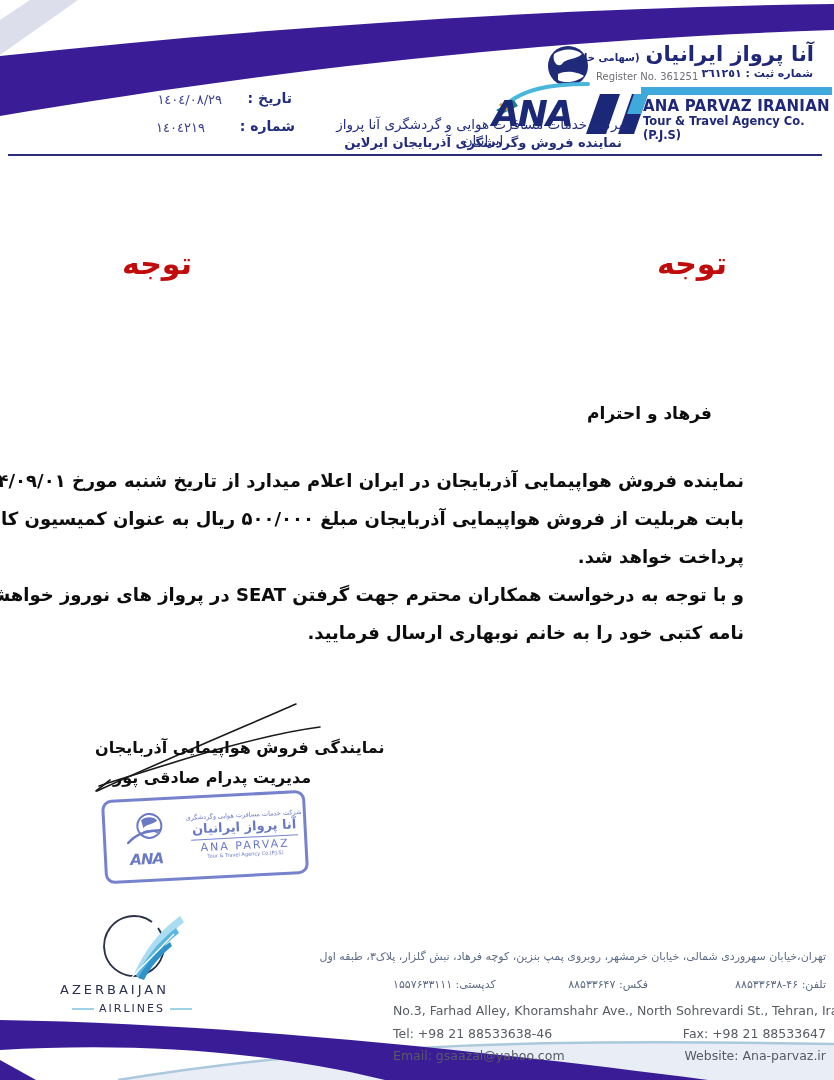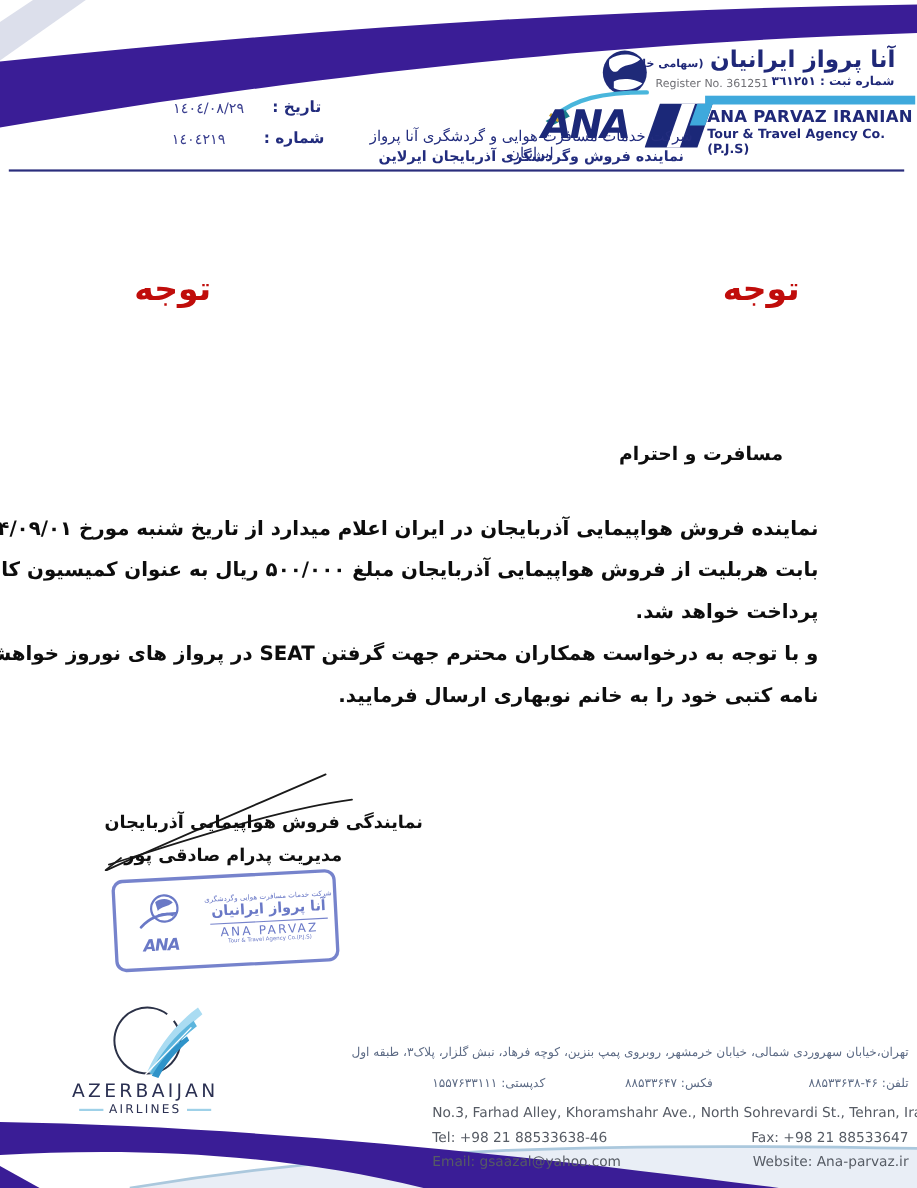--- a/index.html
+++ b/index.html
@@ -40,21 +40,21 @@
   .stamp-right{width:60%;text-align:center;line-height:1.15;}
   .stamp-top{font-size:6.5px;white-space:nowrap;}
   .stamp-name{font-size:13px;font-weight:bold;white-space:nowrap;}
   .stamp-hr{height:1px;background:#6b79c8;margin:2px 6px;}
   .stamp-en{font-size:11px;letter-spacing:2px;white-space:nowrap;}
   .stamp-sub{font-size:5px;white-space:nowrap;}
   .stamp-left{width:40%;text-align:center;}
   .stamp-ana{font-size:15px;font-weight:900;font-style:italic;letter-spacing:-1px;}
 
   
-  .azal-name{top:982px;left:60px;width:144px;text-align:center;font-size:17px;letter-spacing:3px;color:#2b3052;}
+  .azal-name{top:982px;left:60px;width:144px;text-align:left;font-size:13px;letter-spacing:3px;color:#2b3052;}
   .azal-sub{top:1002px;left:60px;width:144px;display:flex;align-items:center;justify-content:center;gap:5px;
             font-size:11px;letter-spacing:2px;color:#2b3052;}
   .azal-sub .dash{width:22px;height:2px;background:#9fd1e8;}
 
   
   .f-fa{font-size:11px;color:#5d6b85;white-space:nowrap;}
   .f-en{font-size:12.5px;color:#565b64;white-space:nowrap;}
 </style>
 </head>
 <body>
@@ -112,21 +112,21 @@
   <div class="abs lbl rtl" style="top:90px;right:542px;margin-left:34px;">تاریخ :</div>
   <div class="abs val ltr" style="top:92px;right:612px;">١٤٠٤/٠٨/٢٩</div>
   <div class="abs lbl rtl" style="top:118px;right:539px;">شماره :</div>
   <div class="abs val ltr" style="top:120px;right:629px;letter-spacing:2.5px;">١٤٠٤٢١٩</div>
 
   <div class="abs divider"></div>
 
   <div class="abs attn rtl" style="left:647px;">توجه</div>
   <div class="abs attn rtl" style="left:112px;">توجه</div>
 
-  <div class="abs greet rtl" style="top:403px;right:122px;">مسافرت و احترام</div>
+  <div class="abs greet rtl" style="top:403px;right:122px;">فرهاد و احترام</div>
 
   <div class="abs bodyline rtl" style="top:470px;">نماینده فروش هواپیمایی آذربایجان در ایران اعلام میدارد از تاریخ شنبه مورخ ۱۴۰۴/۰۹/۰۱</div>
   <div class="abs bodyline rtl" style="top:508px;">بابت هربلیت از فروش هواپیمایی آذربایجان مبلغ ۵۰۰/۰۰۰ ریال به عنوان کمیسیون کانتر</div>
   <div class="abs bodyline rtl" style="top:546px;">پرداخت خواهد شد.</div>
   <div class="abs bodyline rtl" style="top:584px;">و با توجه به درخواست همکاران محترم جهت گرفتن  SEAT  در پرواز های نوروز خواهشمندیم</div>
   <div class="abs bodyline rtl" style="top:622px;">نامه کتبی خود را به خانم نوبهاری ارسال فرمایید.</div>
 
   <div class="abs sig rtl" style="top:738px;left:95px;">نمایندگی فروش هواپیمایی آذربایجان</div>
   <div class="abs sig rtl" style="top:768px;left:113px;">مدیریت پدرام صادقی پور</div>
 

